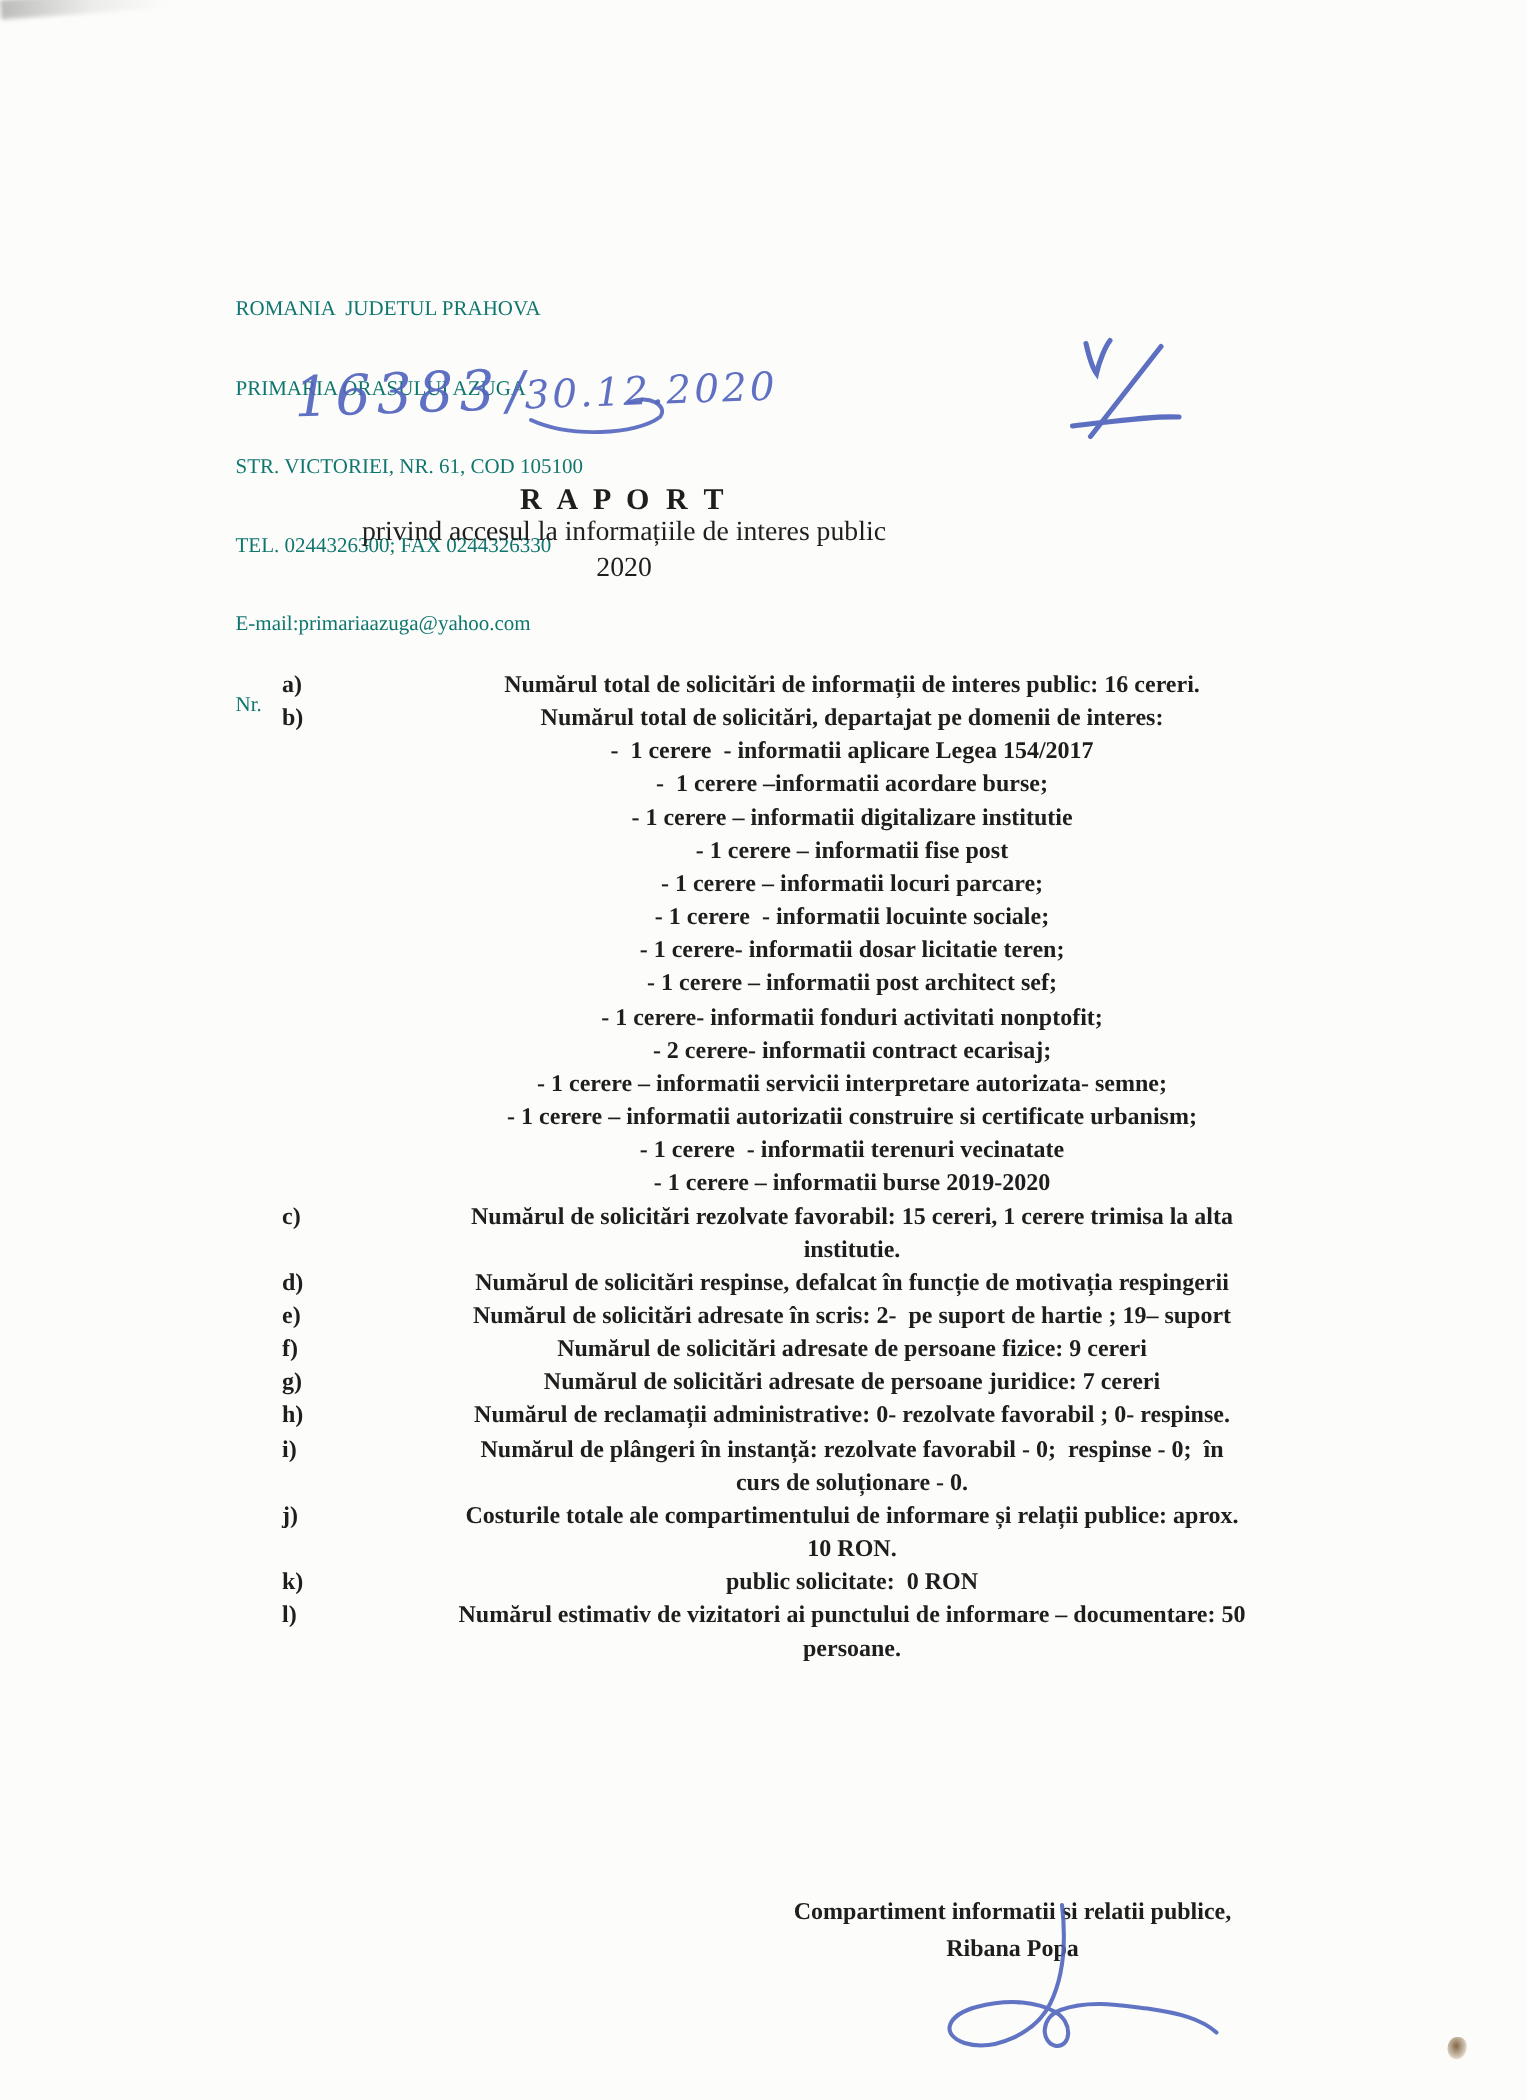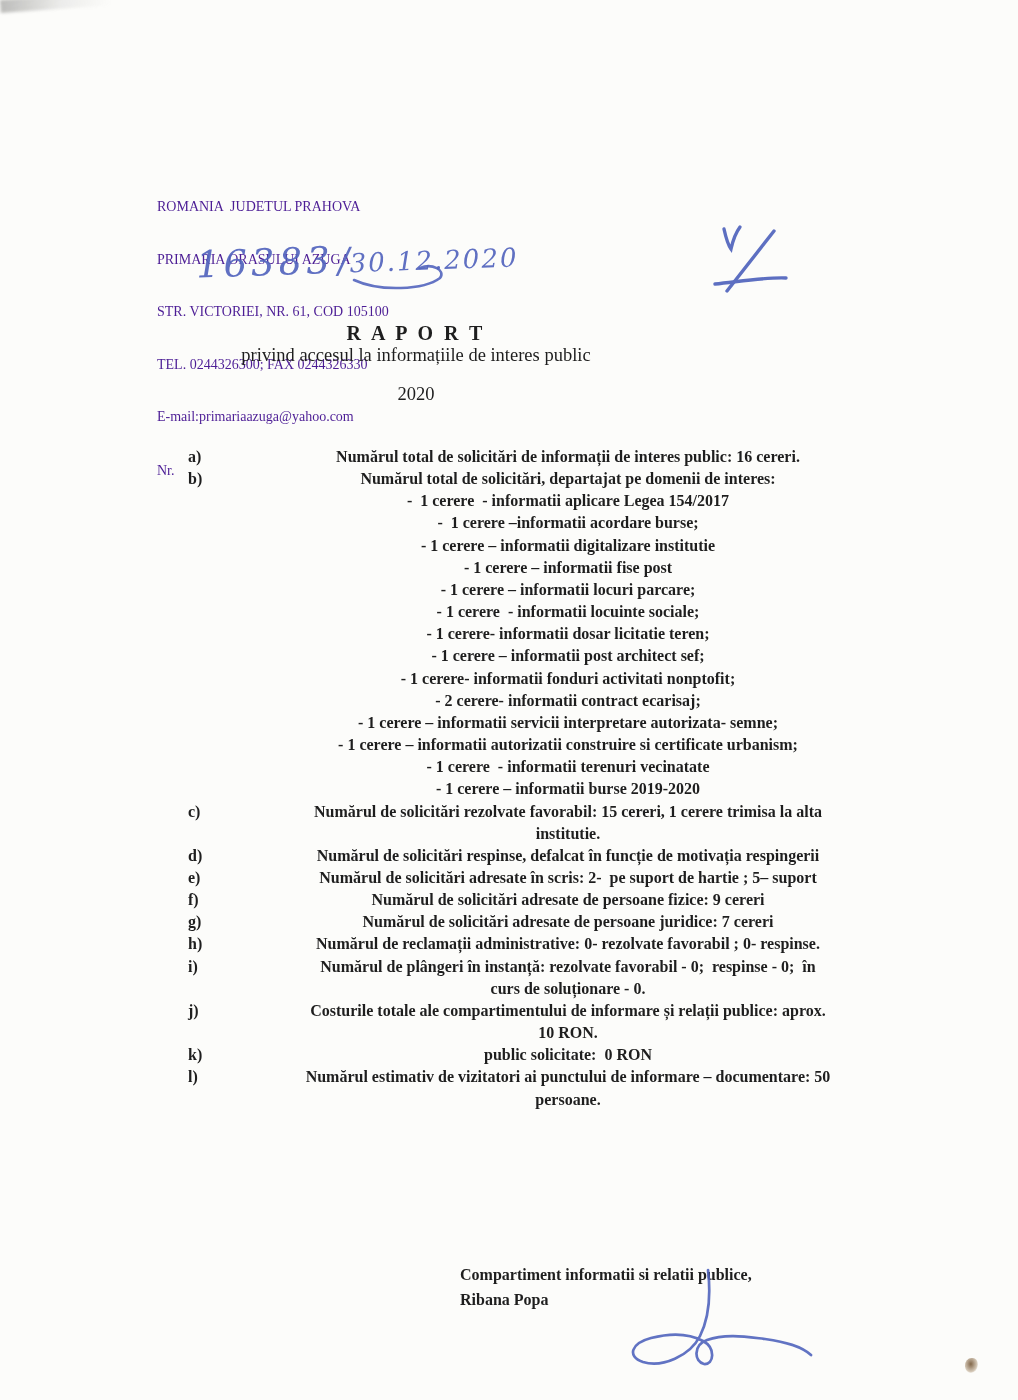--- a/index.html
+++ b/index.html
@@ -9,48 +9,48 @@
     font-family:"Liberation Serif",serif;color:#1e1e1e;
   }
   
   .corner-smudge{
     position:absolute;left:0;top:0;width:110px;height:13px;
     background:linear-gradient(100deg,rgba(90,90,88,.40),rgba(140,140,138,.14) 55%,rgba(0,0,0,0));
     transform:rotate(-4deg);transform-origin:left top;filter:blur(1.5px);
   }
   .letterhead{
     position:absolute;left:157px;top:163px;
-    font-size:14px;line-height:17.5px;color:#4c1d95;white-space:pre;
+    font-size:14px;line-height:17.5px;color:#0f766e;white-space:pre;
   }
   .nr-row{margin-top:1px;}
   
   .handnum{
     position:absolute;left:196px;top:238px;
     color:#5365be;font-family:"DejaVu Serif",serif;font-style:italic;
     transform:rotate(-2deg);white-space:nowrap;opacity:.92;
   }
   .handnum .num{font-size:37px;letter-spacing:4px;}
   .handnum .sep{font-size:35px;margin-left:4px;}
   .handnum .date{font-size:26px;letter-spacing:2px;}
   .hand-flourish{position:absolute;left:352px;top:258px;}
   .vmark{position:absolute;left:698px;top:218px;}
   .title-block{position:absolute;left:0;top:322px;width:832px;text-align:center;}
   .title-heading{font-size:20px;font-weight:bold;letter-spacing:3px;}
   .title-subtitle{font-size:18.5px;margin-top:0;}
-  .title-year{font-size:18.5px;margin-top:18px;}
+  .title-year{font-size:18.5px;margin-top:3px;}
   .report{
     position:absolute;left:188px;top:446px;width:730px;
     font-size:16px;font-weight:bold;line-height:22.15px;
   }
   .report-item{display:flex;}
   .marker{flex:0 0 30px;width:30px;}
   .item-body{flex:1;}
   .item-line,.sub-item{white-space:pre;text-align:center;}
   .signature{
-    position:absolute;left:460px;top:1263px;width:430px;
+    position:absolute;left:460px;top:1263px;width:430px;text-align:center;
     font-size:16px;font-weight:bold;line-height:24.5px;
   }
   .sig-ink{position:absolute;left:612px;top:1266px;}
   .speck{
     position:absolute;left:965px;top:1358px;width:13px;height:15px;
     background:radial-gradient(ellipse at 45% 40%,rgba(108,77,43,.85),rgba(140,105,60,.35) 60%,rgba(0,0,0,0) 75%);
     border-radius:50% 40% 55% 45%;filter:blur(.4px);
   }
   svg{display:block;}
 </style>
@@ -127,21 +127,21 @@
       </div>
       <div class="report-item">
         <span class="marker">d)</span>
         <div class="item-body">
           <div class="item-line">Numărul de solicitări respinse, defalcat în funcție de motivația respingerii</div>
         </div>
       </div>
       <div class="report-item">
         <span class="marker">e)</span>
         <div class="item-body">
-          <div class="item-line">Numărul de solicitări adresate în scris: 2-  pe suport de hartie ; 5– suport</div>
+          <div class="item-line">Numărul de solicitări adresate în scris: 2-  pe suport de hartie ; 19– suport</div>
         </div>
       </div>
       <div class="report-item">
         <span class="marker">f)</span>
         <div class="item-body">
           <div class="item-line">Numărul de solicitări adresate de persoane fizice: 9 cereri</div>
         </div>
       </div>
       <div class="report-item">
         <span class="marker">g)</span>

